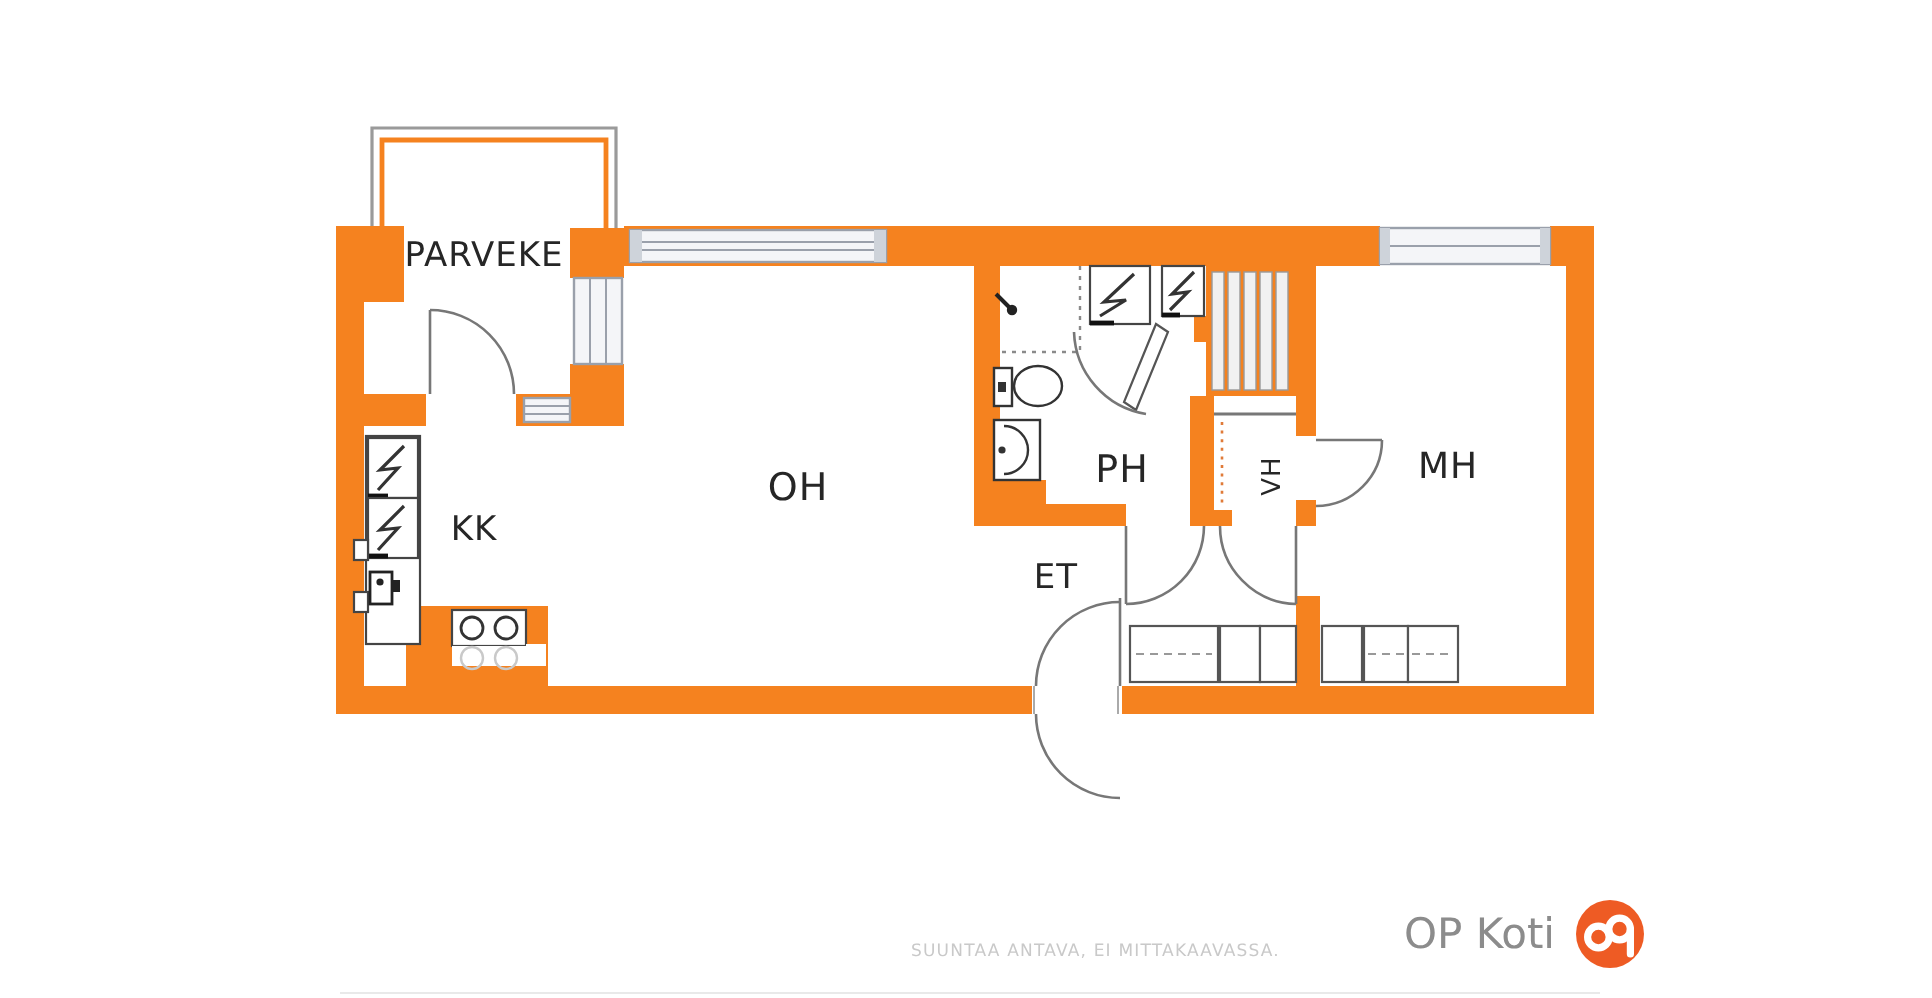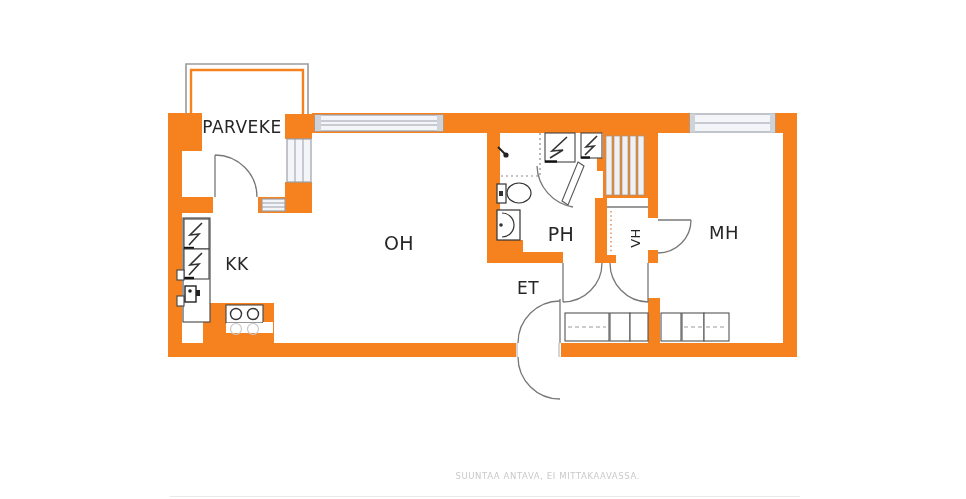--- a/index.html
+++ b/index.html
@@ -214,15 +214,24 @@
       <text class="room-label" x="399" y="250" font-size="19">OH</text>
       <text class="room-label" x="561" y="241" font-size="19">PH</text>
       <text class="room-label" x="528" y="294" font-size="17">ET</text>
       <text class="room-label" x="640" y="238" font-size="13" transform="rotate(-90 640 238)">VH</text>
       <text class="room-label" x="724" y="239" font-size="18">MH</text>
     </g>
   </svg>
 
   <div id="footer-note">SUUNTAA ANTAVA, EI MITTAKAAVASSA.</div>
 
+  <div id="brand">
+    <span class="brand-name">OP Koti</span>
+    <svg width="38" height="38" viewBox="0 0 38 38">
+      <circle cx="19" cy="19" r="17" fill="var(--logo)"></circle>
+      <circle cx="13.2" cy="20.5" r="5.4" fill="none" stroke="#fff" stroke-width="3.6"></circle>
+      <circle cx="23.8" cy="16.5" r="5.4" fill="none" stroke="#fff" stroke-width="3.6"></circle>
+      <line x1="29.2" y1="16.5" x2="29.2" y2="29" stroke="#fff" stroke-width="3.6" stroke-linecap="round"></line>
+    </svg>
+  </div>
 
   <div id="page-edge"></div>
 </div>
 
 </body></html>

